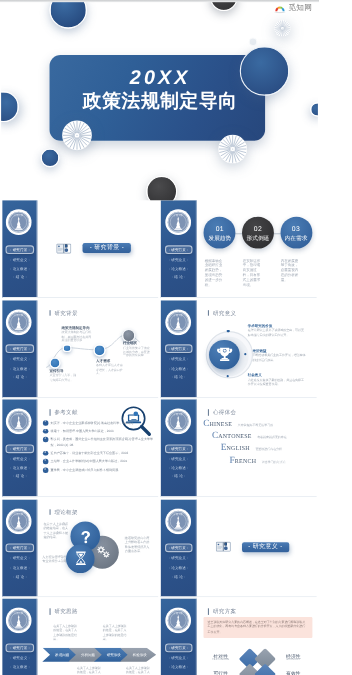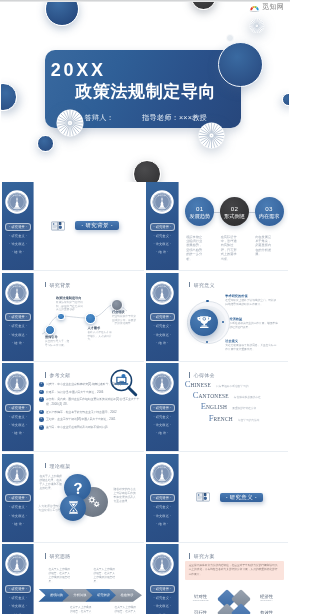--- a/index.html
+++ b/index.html
@@ -17,23 +17,23 @@
   .wm .wmtxt{font-size:7px;color:#7d7d7d;letter-spacing:.3px;margin-left:1px;
      font-family:"DejaVu Sans",sans-serif;}
 
   
   .cover{position:absolute;left:1px;top:1px;width:288px;height:181px;overflow:hidden;
      background:#ffffff;}
   .cover .c-dot{position:absolute;border-radius:50%;}
   .cov-rect{position:absolute;left:43.7px;top:48.6px;width:196px;height:78px;border-radius:10px;
      background:linear-gradient(118deg,#39699f 0%,#2f5f97 34%,#2a5089 70%,#27477c 100%);
      box-shadow:0 4px 10px rgba(40,70,110,.22);z-index:6;}
-  .cov-year{position:absolute;left:6px;right:0;top:13px;text-align:left;color:#fff;
+  .cov-year{position:absolute;left:6px;right:0;top:13px;text-align:center;color:#fff;
      font-size:18px;font-weight:bold;letter-spacing:2.8px;line-height:14px;
-     font-family:"Liberation Sans",sans-serif;}
+     font-family:"Liberation Sans",sans-serif;font-style:italic;}
   .cov-title{position:absolute;left:6px;right:0;top:33px;text-align:center;color:#fff;
      font-size:17px;font-weight:bold;letter-spacing:.6px;line-height:17px;}
   .cov-sub{position:absolute;left:6px;right:0;top:63.5px;text-align:center;color:#eaf1f8;
      font-size:7.2px;letter-spacing:.2px;line-height:9px;}
   .cov-sub span{display:inline-block;}
   .cov-sub .s1{margin-right:28px;}
 
   .circ-top-left{left:43.9px;top:-9px;width:32px;height:32px;
      background:radial-gradient(circle at 38% 30%,#3c6da4,#274b80 75%);
      border:1.1px solid #fff;box-shadow:0 3px 9px rgba(70,100,140,.35);z-index:5;}
@@ -294,23 +294,20 @@
 <div class="page">
 
   <div class="cover">
     <div class="c-dot circ-top-left"></div>
     <div class="c-dot circ-top-dark"></div>
     <div class="c-dot circ-small-grey"></div>
 
     <div class="cov-rect">
       <div class="cov-year">20XX</div>
       <div class="cov-title">政策法规制定导向</div>
-      <div class="cov-sub">
-        <span class="s1">答辩人：</span><span>指导老师：×××教授</span>
-      </div>
     </div>
 
     <div class="c-dot circ-left-mid"></div>
     <div class="c-dot circ-right-mid"></div>
     <div class="c-dot circ-right-big"></div>
     <div class="c-dot circ-bot-left"></div>
     <div class="c-dot circ-bot-dark"></div>
     <svg class="burst" style="left:55px;top:107.8px" width="28" height="28" viewBox="0 0 56 56">
         <use href="#burst"></use>
       </svg>

